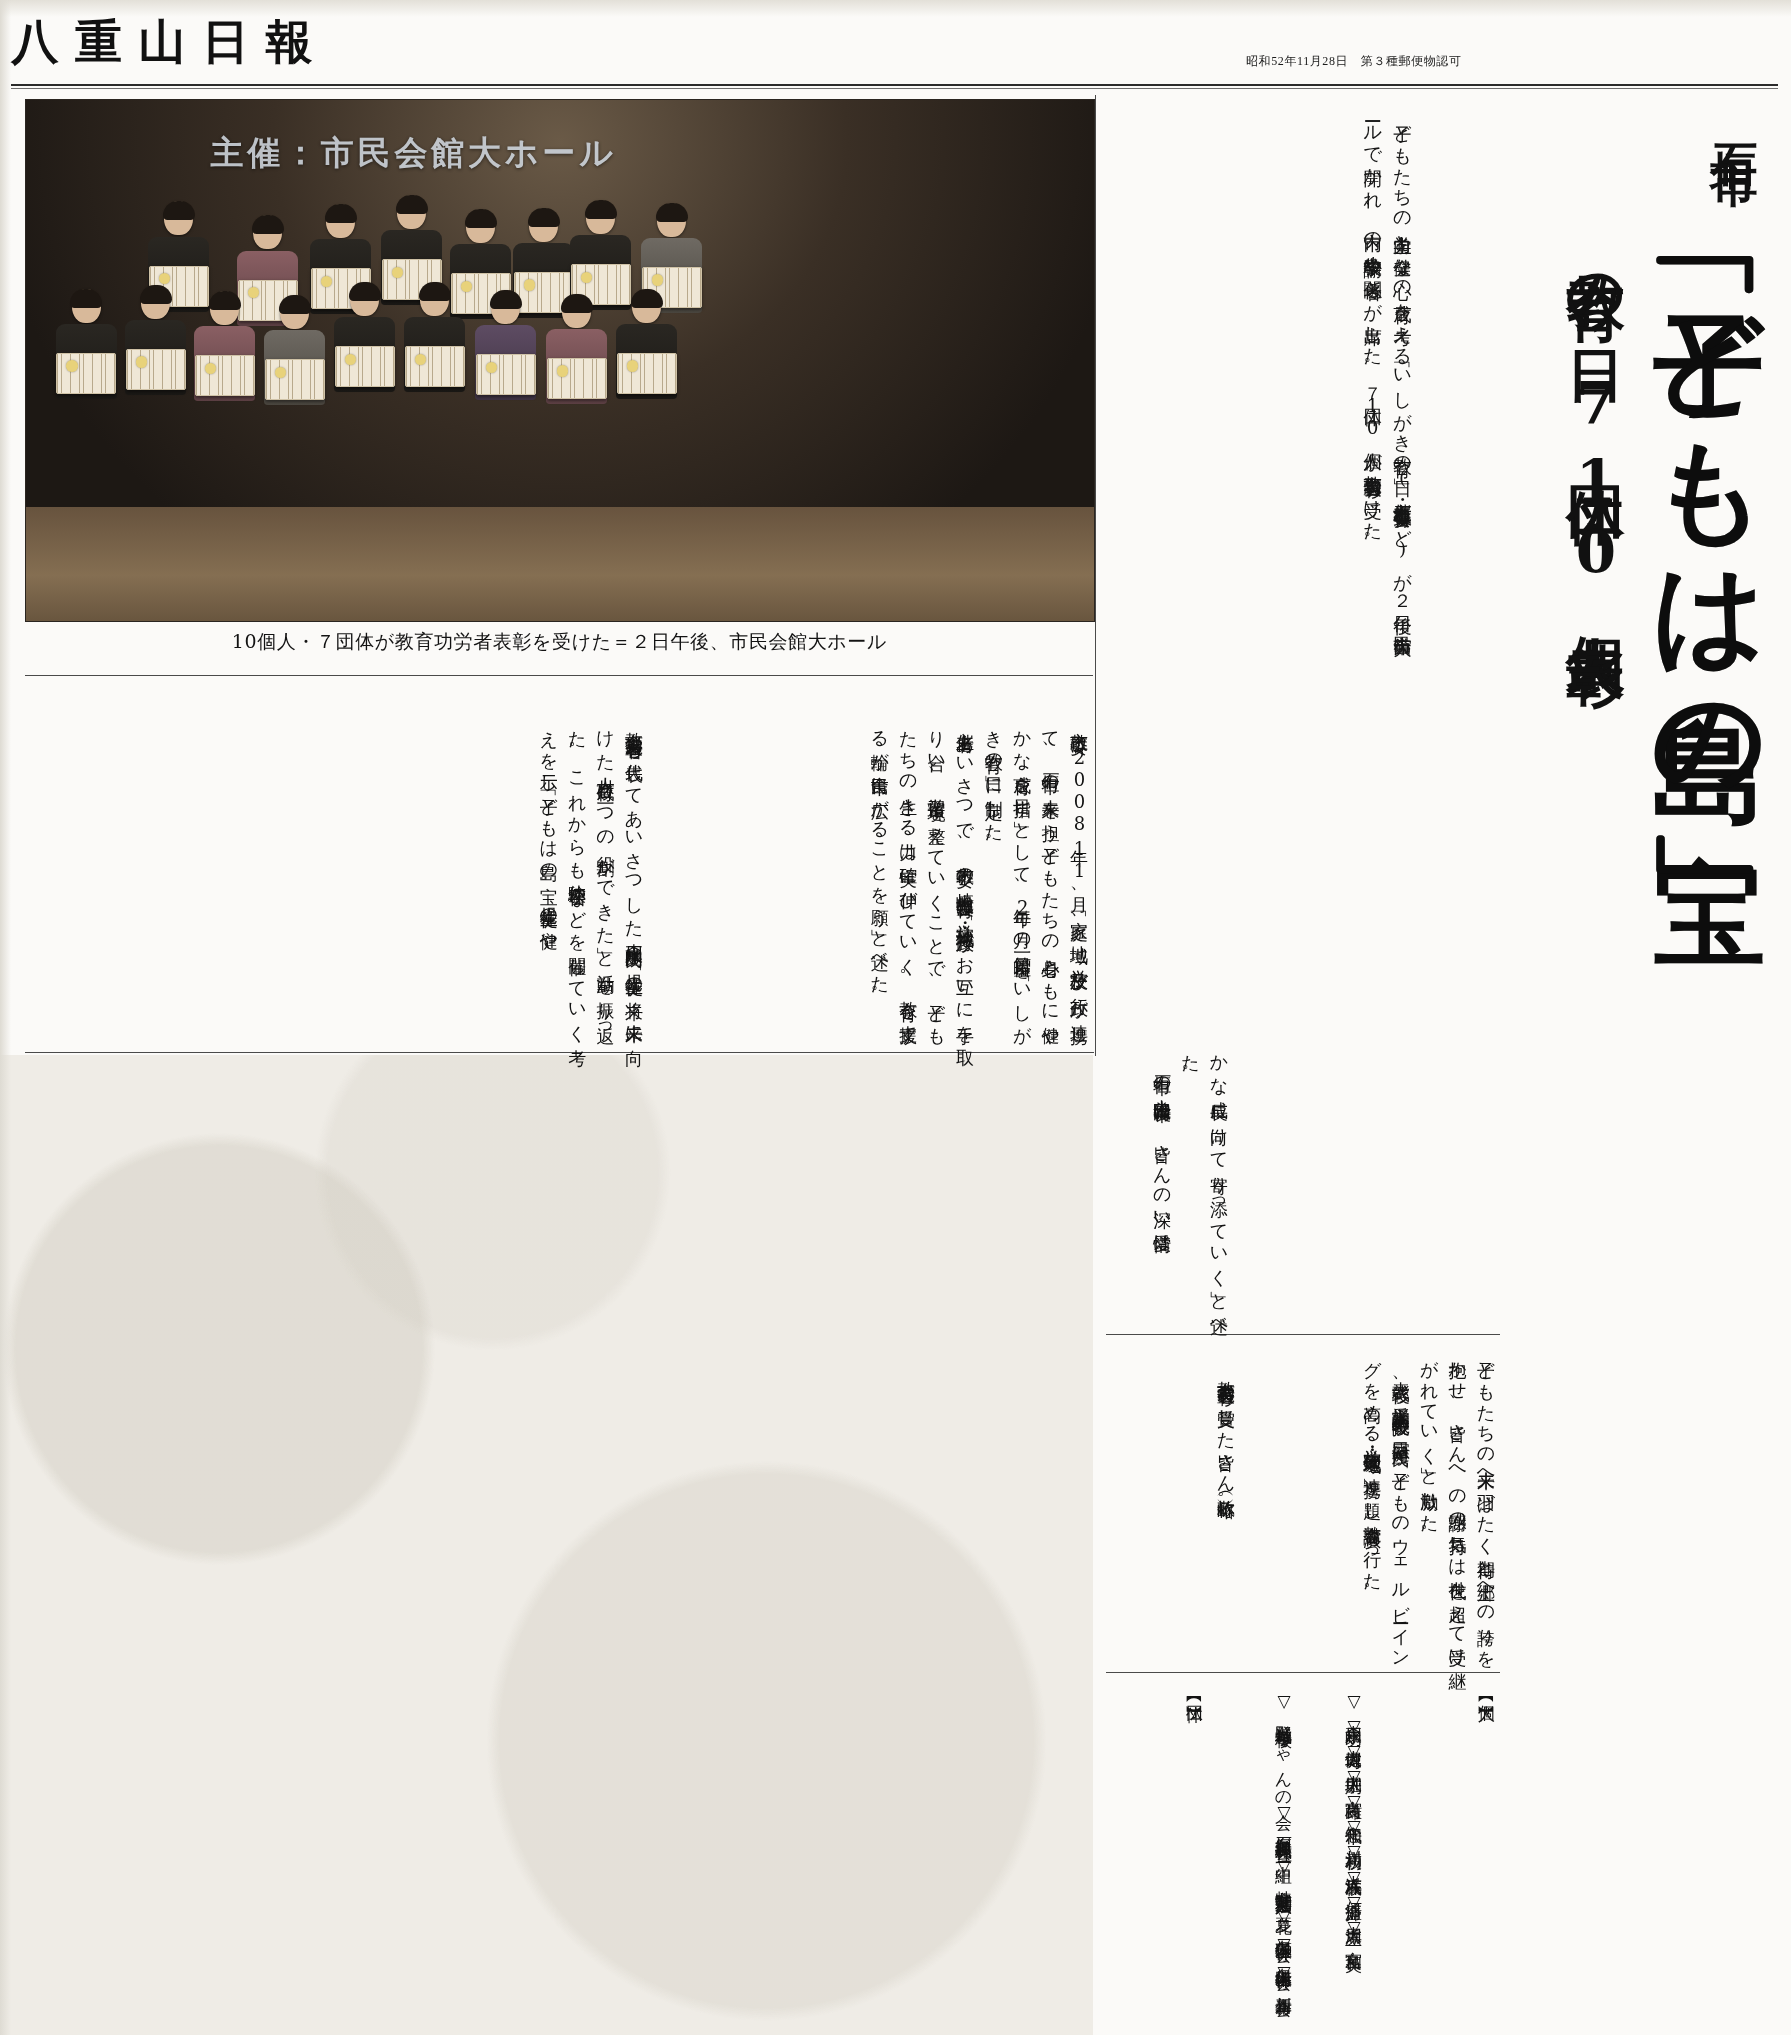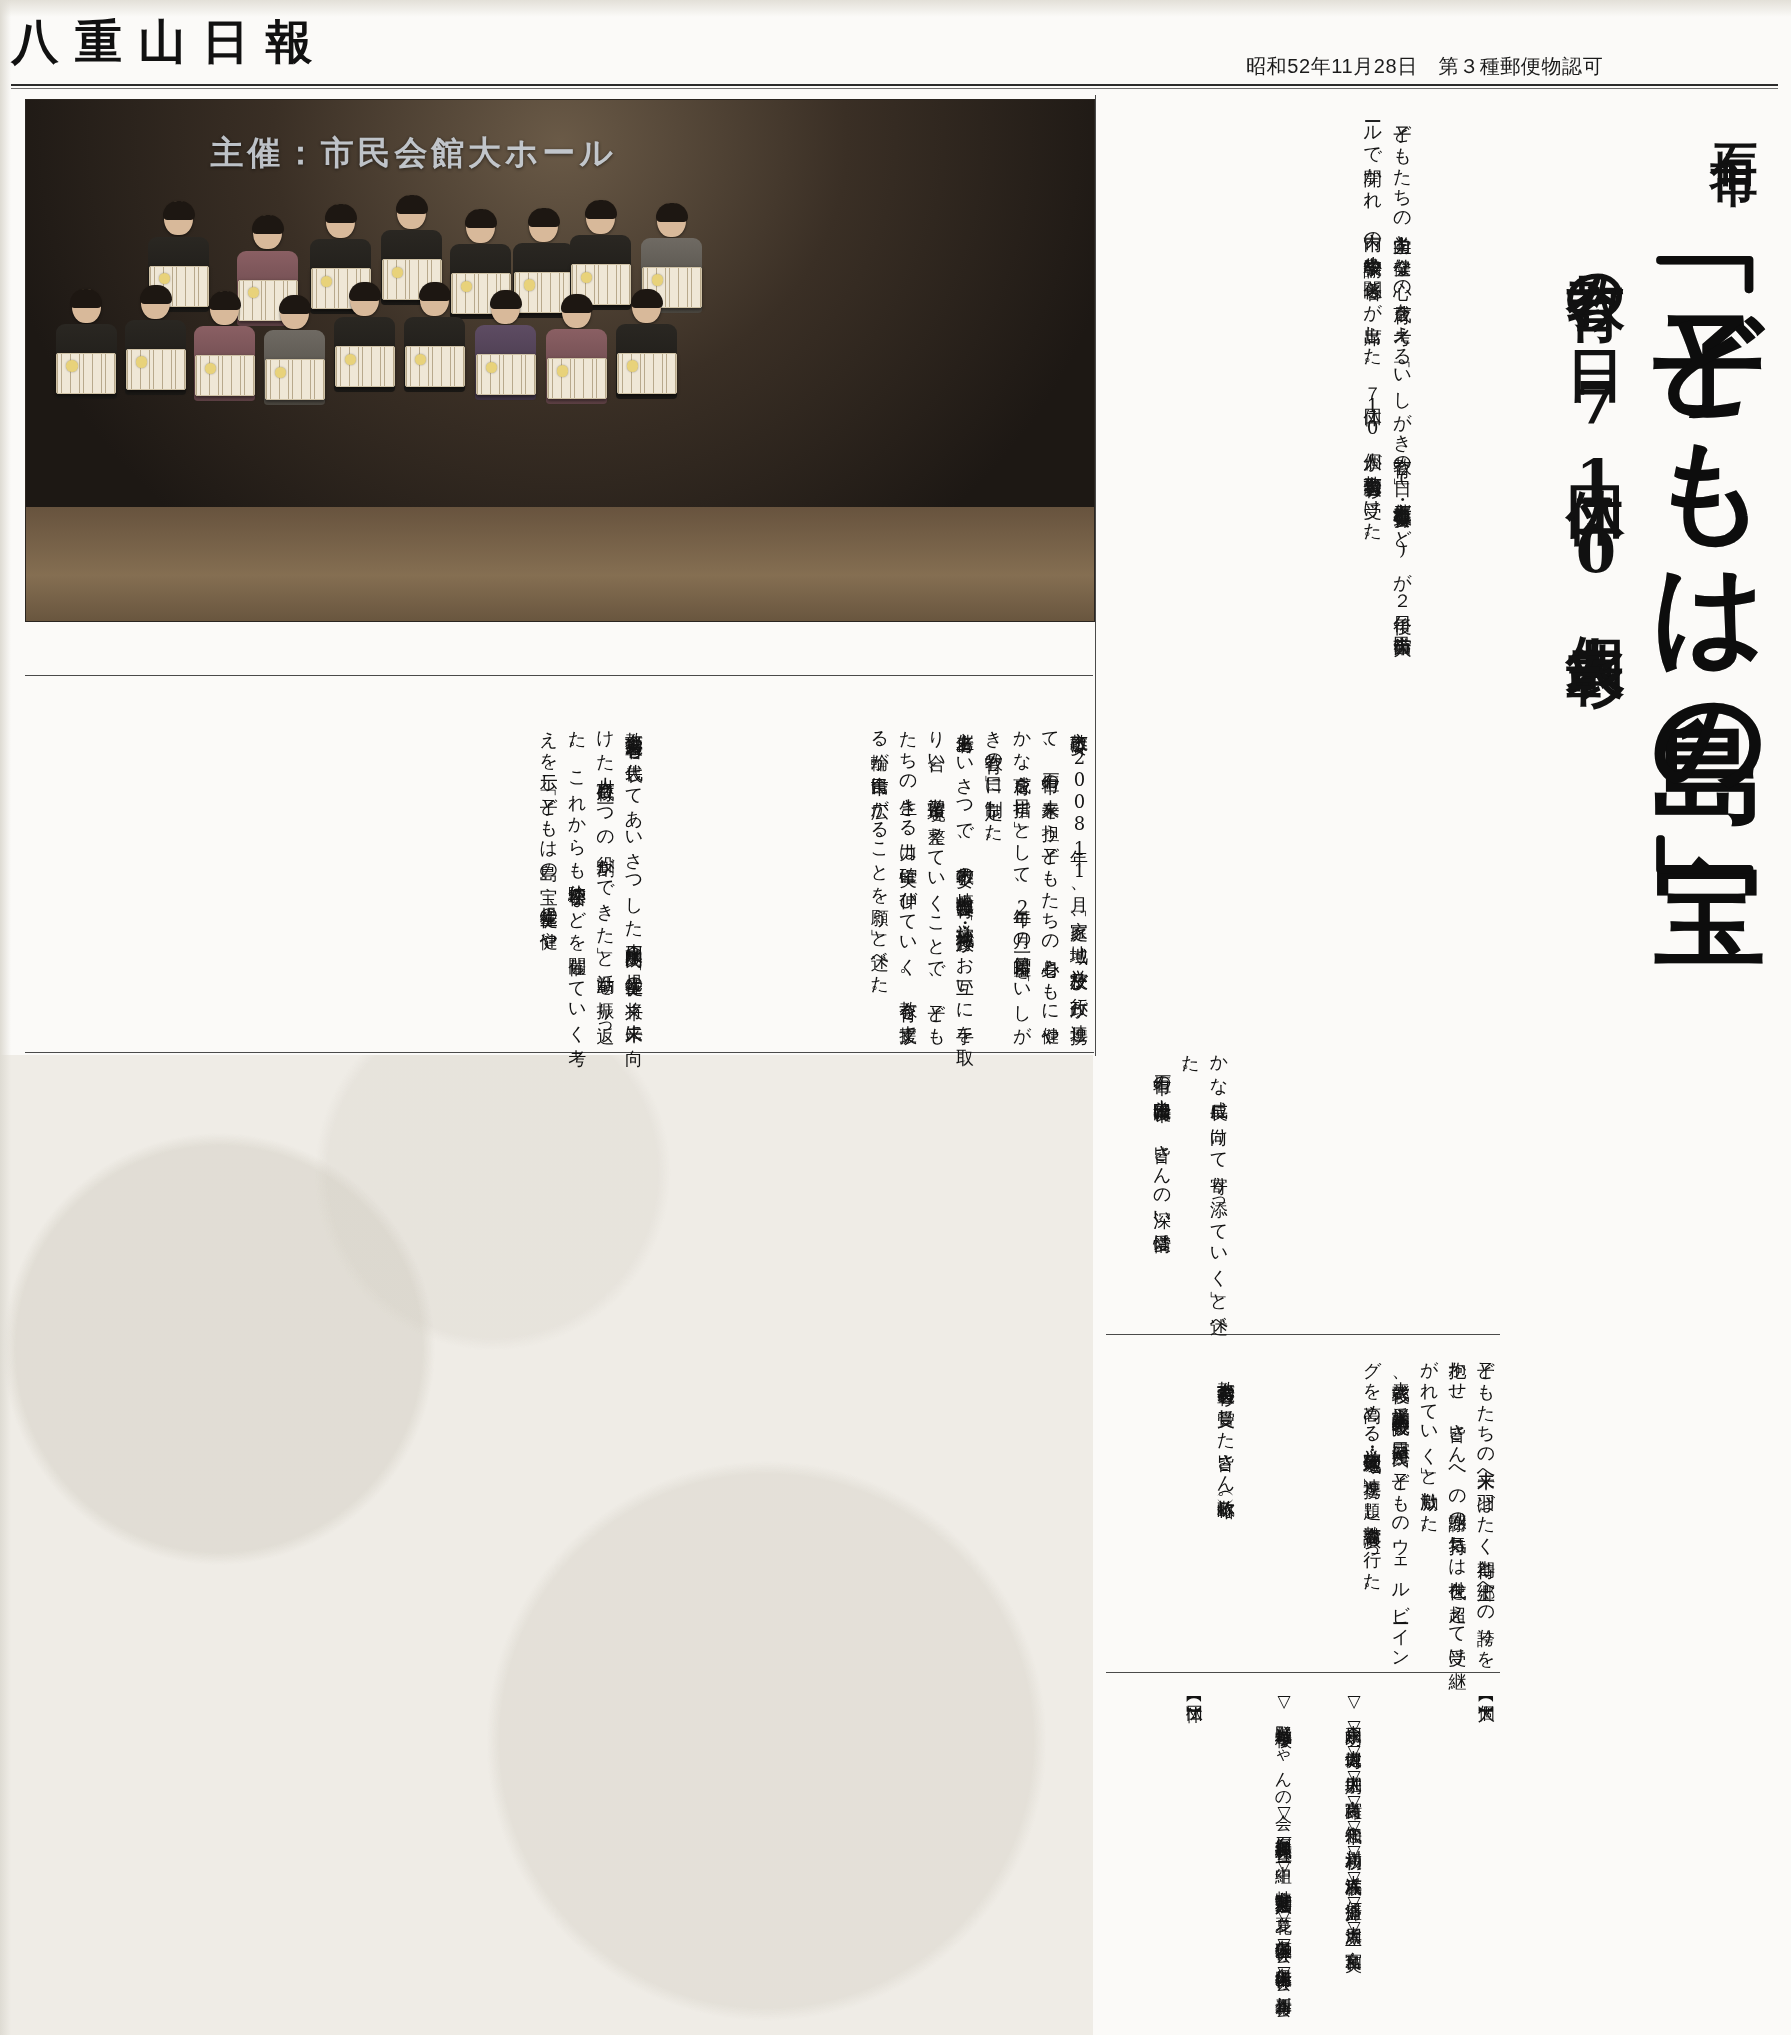--- a/index.html
+++ b/index.html
@@ -37,22 +37,22 @@
     position:absolute;left:11.4px;top:11.4px;width:585px;height:61px;
     display:flex;align-items:center;gap:16.5px;
     font-family:"DejaVu Serif","Liberation Serif",serif;
   }
   .masthead .mh-char{
     font-size:47px;font-weight:700;letter-spacing:0;color:#111;
     line-height:1;
   }
   .issue-line{
     position:absolute;left:1246px;top:53px;
-    font-size:20px;letter-spacing:0.6px;color:#1b1b1b;
-    font-family:Liberation Sans, sans-serif;
+    font-size:12px;letter-spacing:0.6px;color:#1b1b1b;
+    font-family:Liberation Serif, serif;
     white-space:nowrap;
   }
   .rule-top{
     position:absolute;left:11.4px;top:84px;width:1767px;height:1.9px;background:#2b2b2b;
   }
   .rule-top2{
     position:absolute;left:11.4px;top:88px;width:1767px;height:0.6px;background:#6d6d6d;
   }
 
   
@@ -371,20 +371,21 @@
           <div class="head"></div>
           <div class="torso">
             <div class="cert">
               <span class="flower"></span>
             </div>
           </div>
         </div>
     </div>
   </div>
 
+  <div class="caption">10個人・７団体が教育功労者表彰を受けた＝２日午後、市民会館大ホール</div>
 
   <div class="hr-thin" style="left:25.4px;top:675px;width:1068px;"></div>
   <div class="vr-thin" style="left:1095px;top:95px;height:961px;"></div>
   <div class="hr-thin" style="left:1106px;top:1334px;width:394px;"></div>
   <div class="hr-thin" style="left:1106px;top:1672px;width:394px;"></div>
   <div class="hr-thin" style="left:25.4px;top:1052px;width:1069px;"></div>
 
   <div class="vcol" style="left:998px;top:718px;width:95px;height:318px;">市教委は2008年11月、「家庭、地域、学校及び行政が連携して、石垣市の未来を担う子どもたちの心身ともに健やかな育成を目指す」として、毎年2月の第一日曜日を「いしがき教育の日」に制定した。</div>
   <div class="vcol" style="left:661px;top:718px;width:318px;height:318px;">主催者あいさつで、市教委の崎山晃教育長は「学校・地域・行政がお互いに手を取り合い、学習環境を整えていくことで、子どもたちの生きる力は確実に伸びていく。教育を支援する輪が全市民に広がることを願う」と述べた。</div>
   <div class="vcol" style="left:19px;top:718px;width:629px;height:318px;">教育功労表彰者を代表してあいさつした森永用朗氏は「児童生徒の将来、未来に向けた人材育成に一つの役割ができた」と活動を振り返った。これからも体験学習などを開催していく考えを示し「子どもは島の宝。児童生徒の健や</div>

